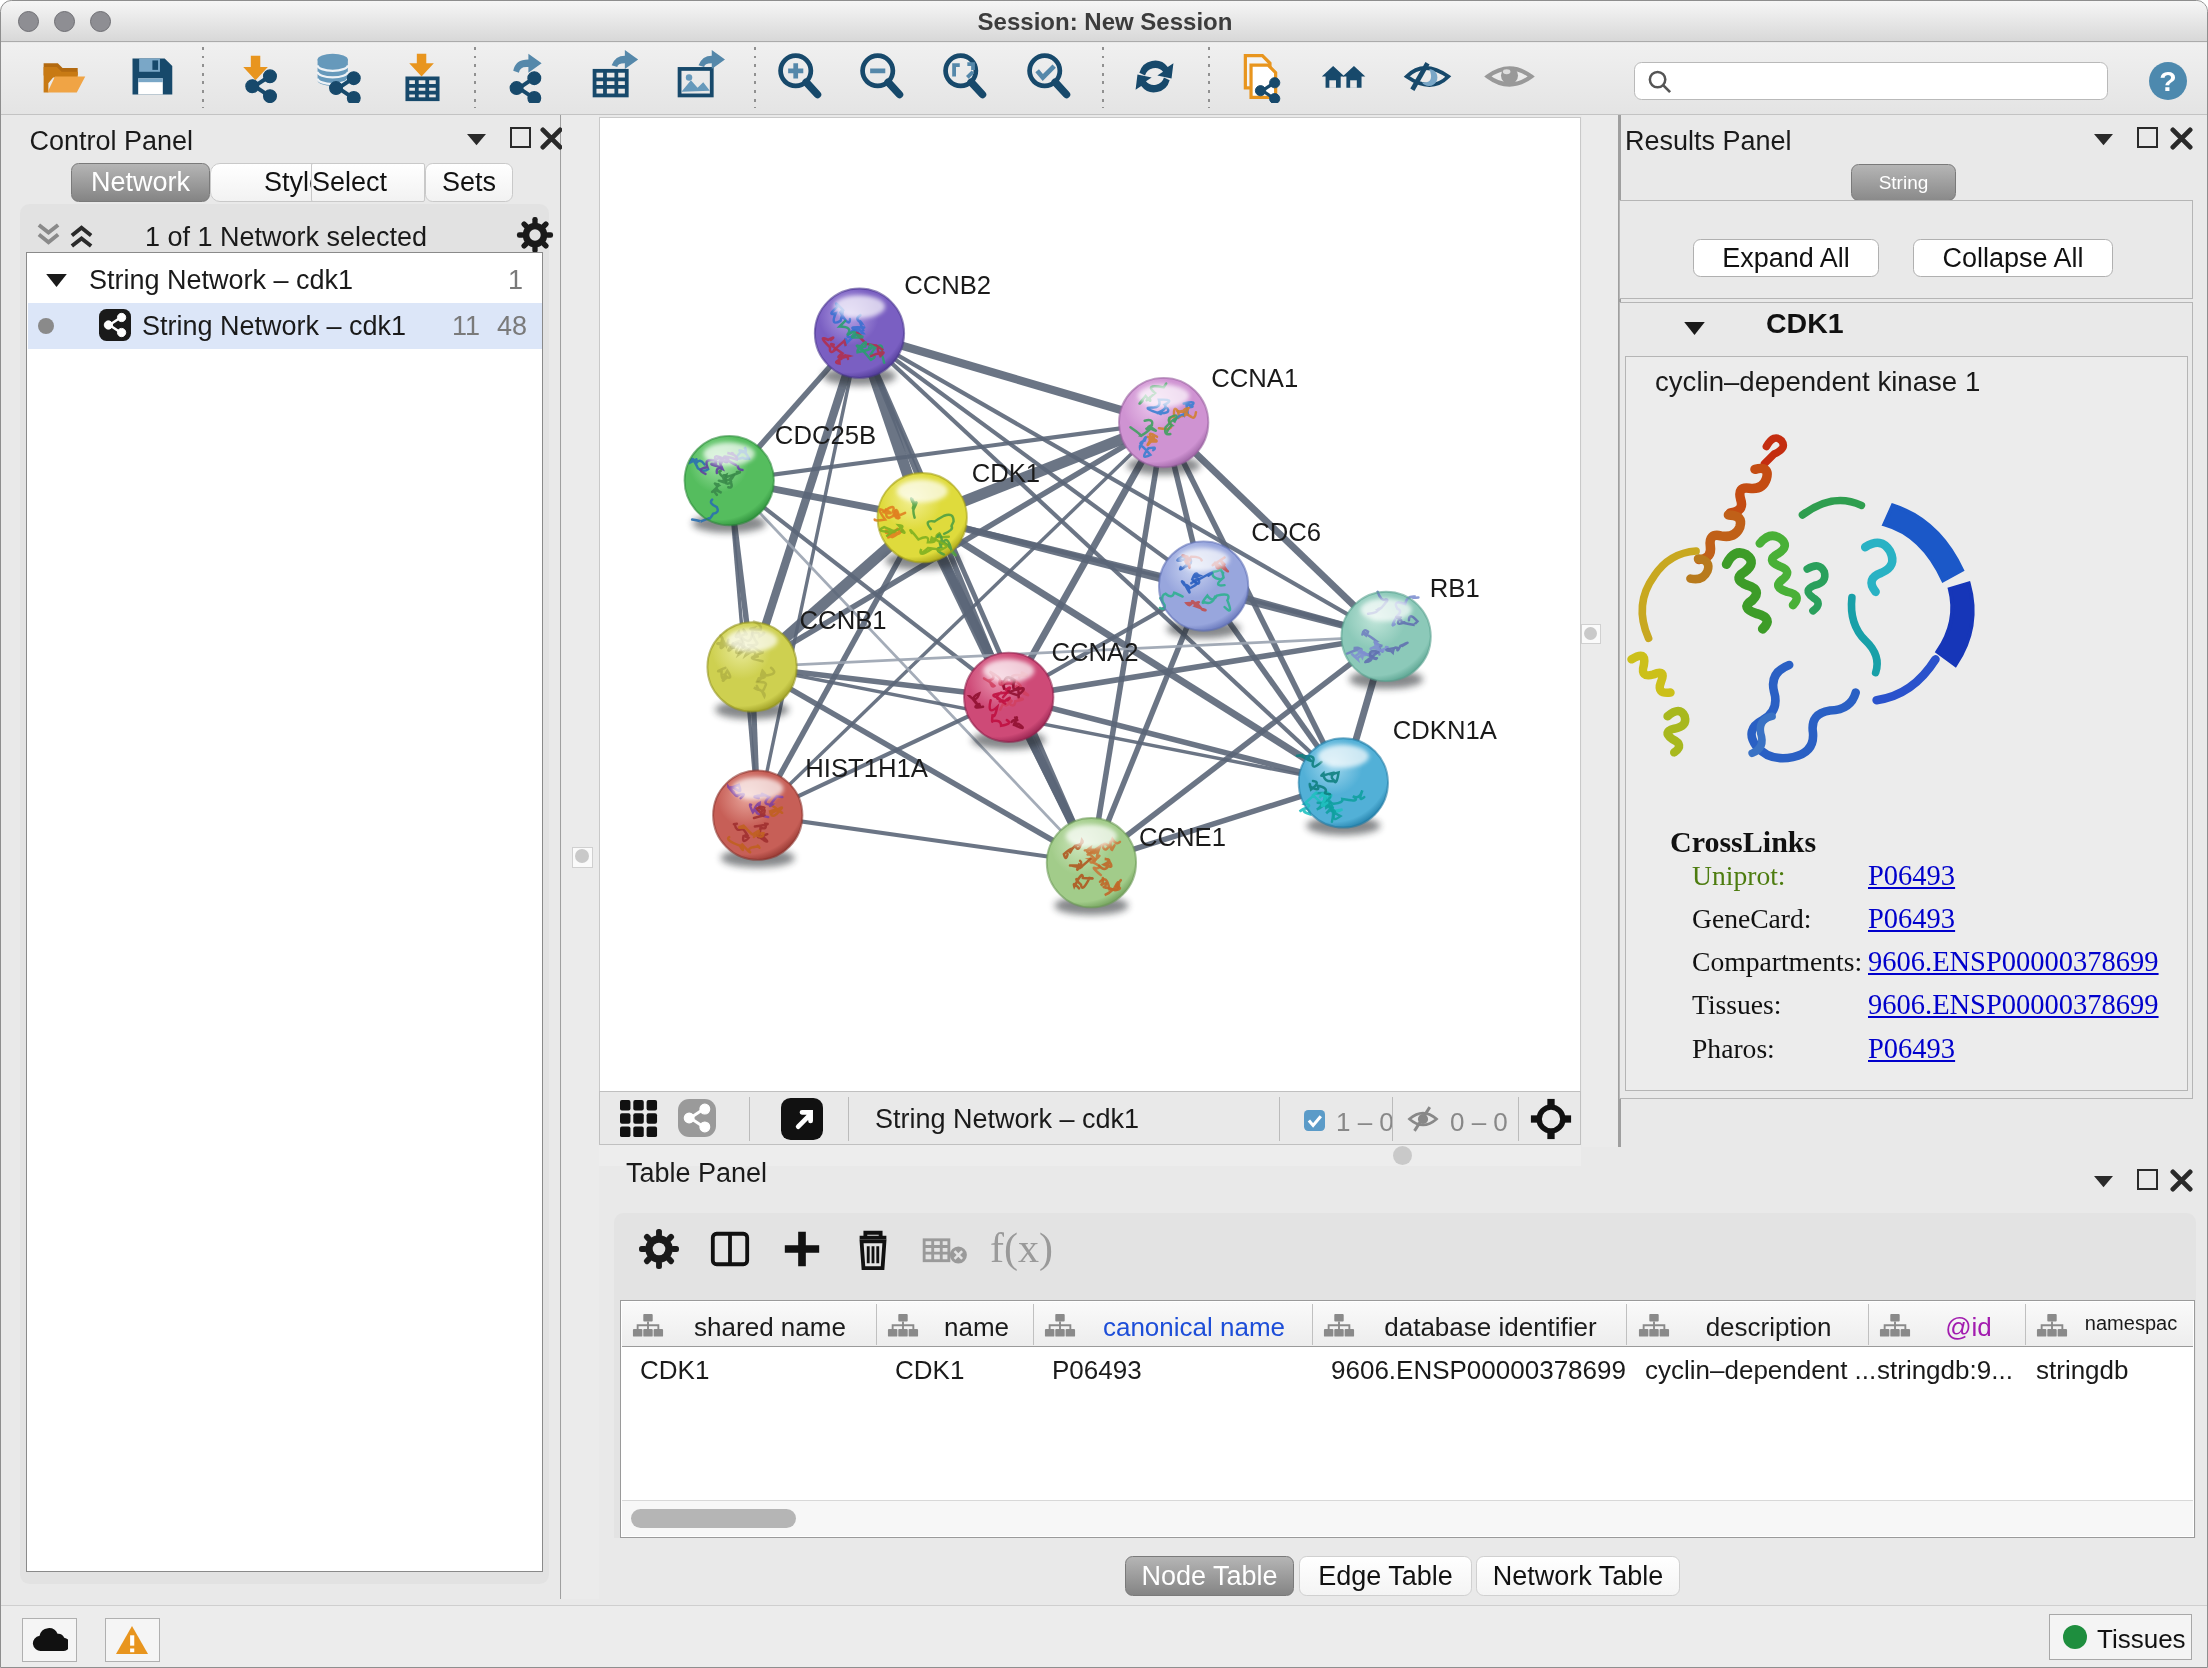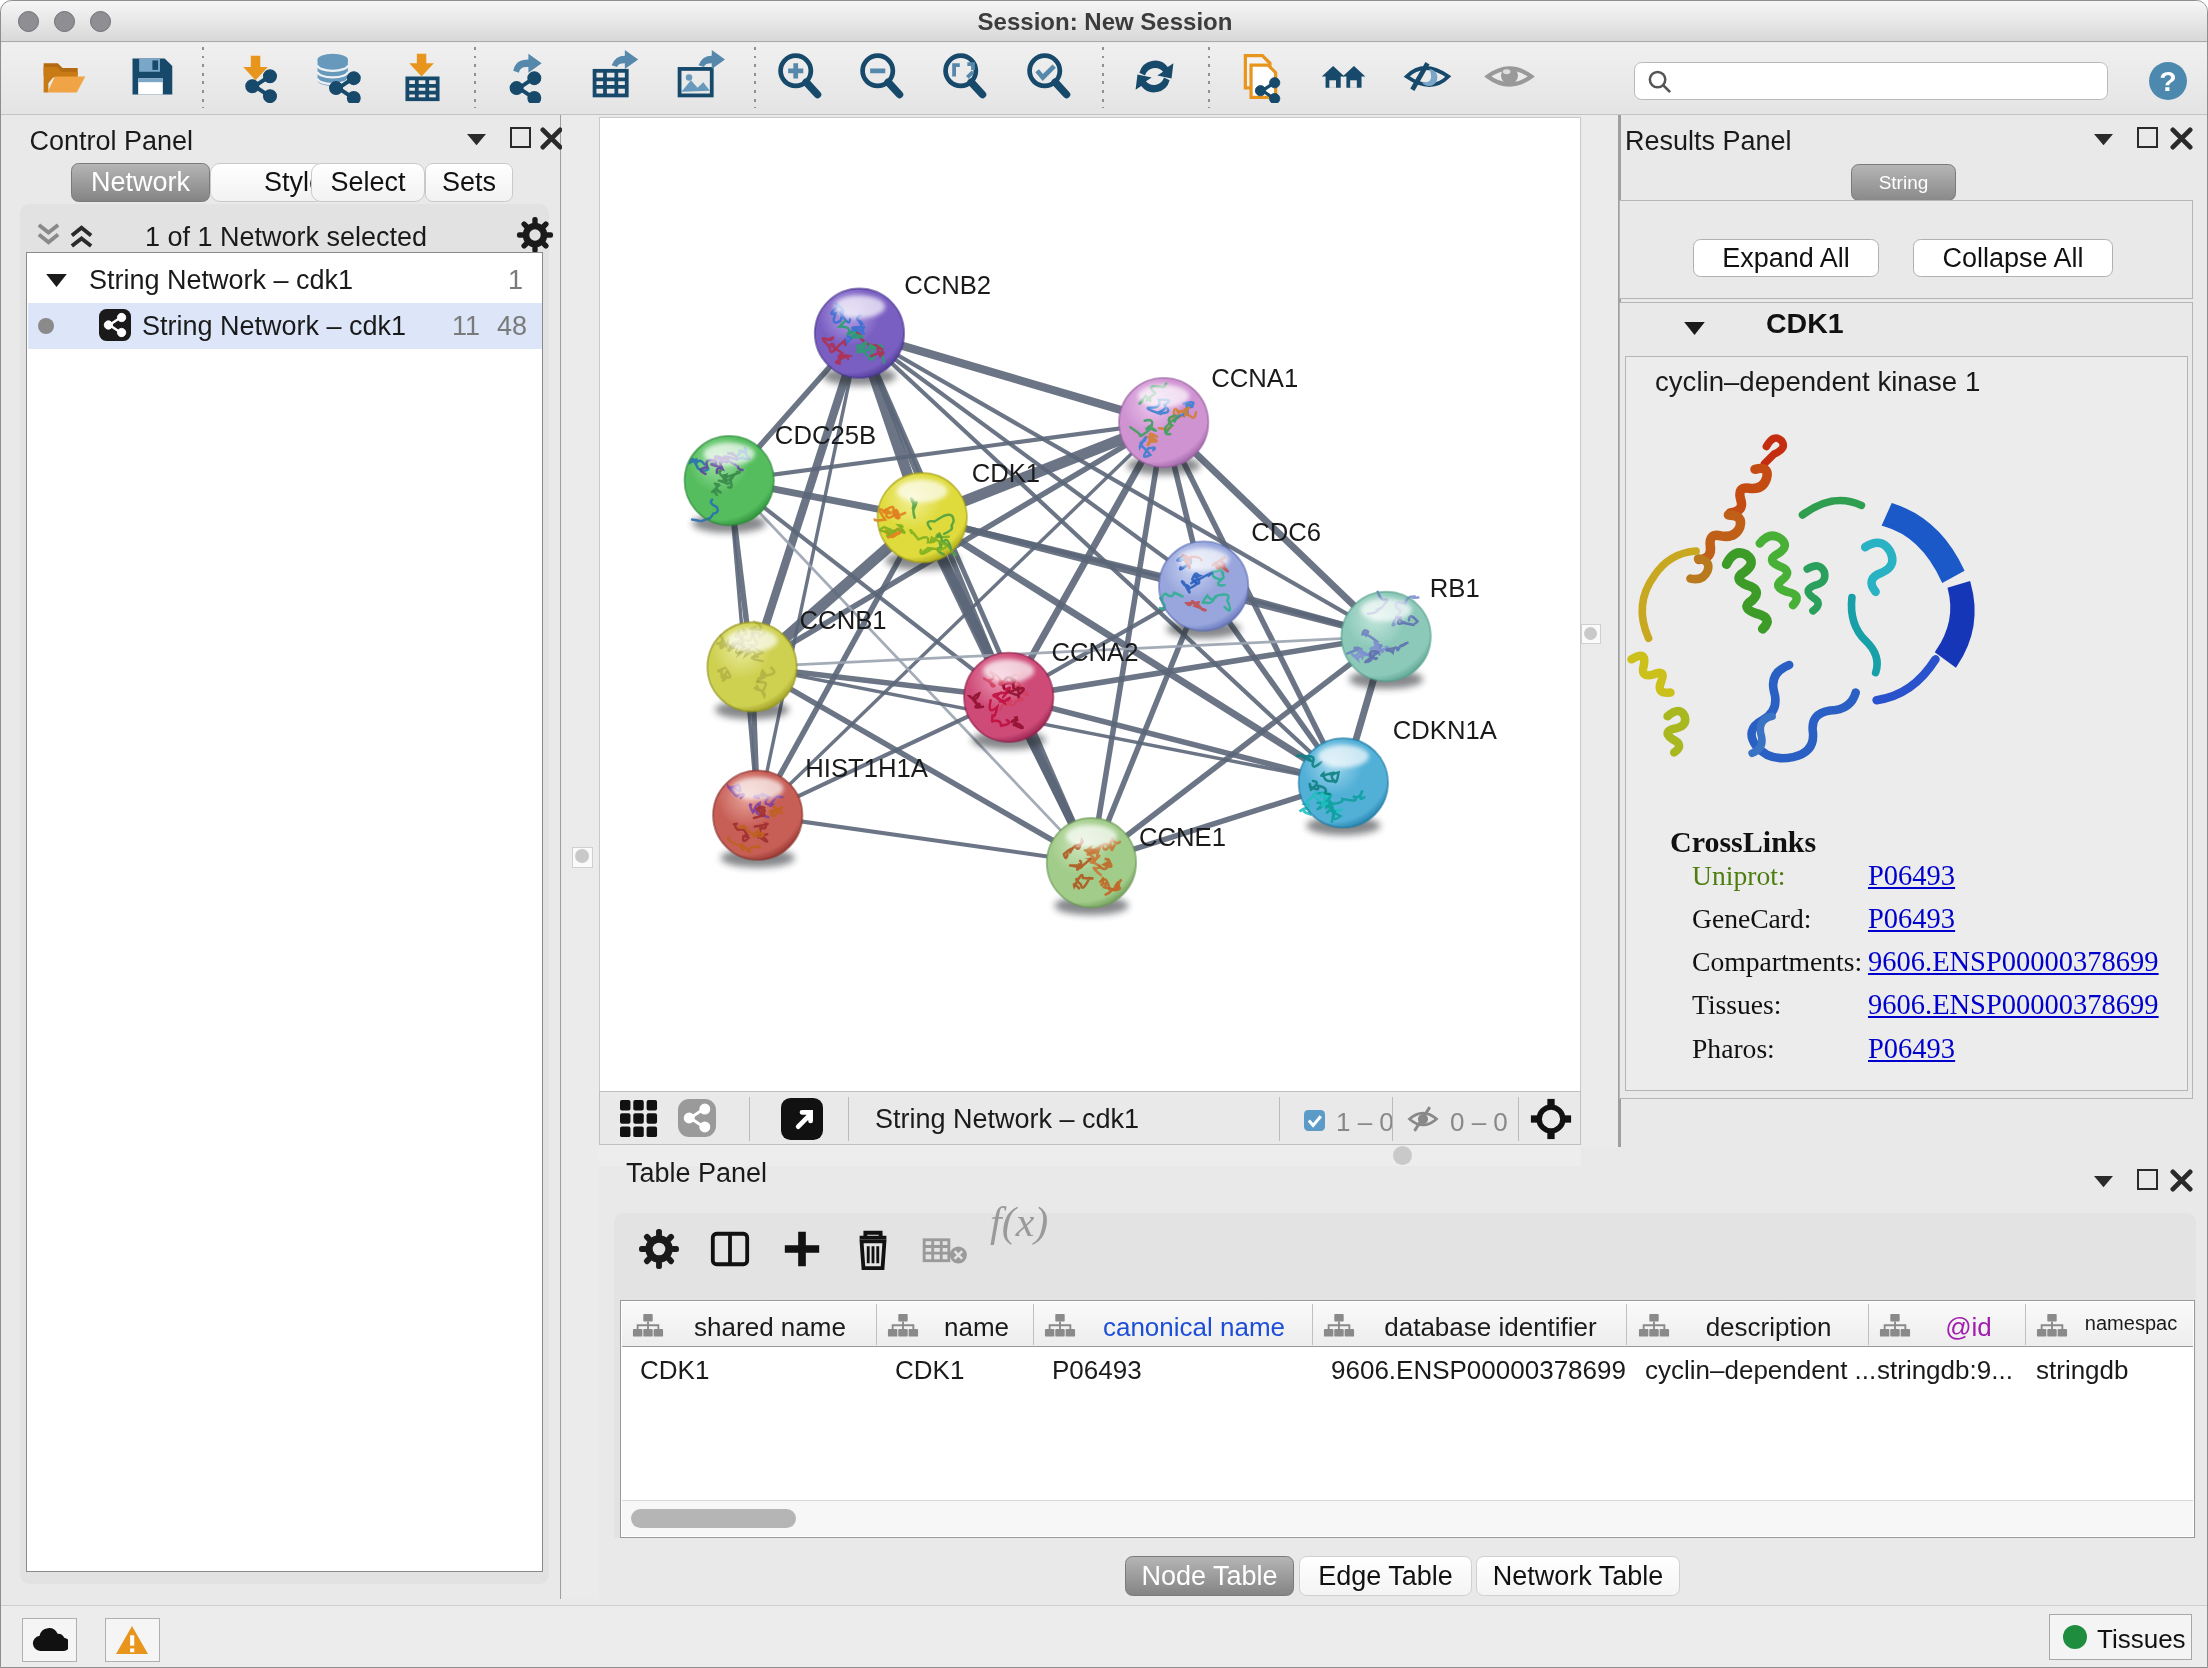--- a/index.html
+++ b/index.html
@@ -143,21 +143,21 @@
     <div class="abs" style="left:28.5px;top:125px;font-size:27px;color:#1a1a1a">Control Panel</div>
     <svg class="abs" style="left:465px;top:132px" width="21" height="13.3" viewBox="0 0 22 14">
       <path d="M1 1 h20 l-10 12 z" fill="#2a2a2a"></path>
     </svg>
     <div class="abs" style="left:509px;top:126px;width:21px;height:21px;border:2.9px solid #2a2a2a"></div>
     <svg class="abs" style="left:539px;top:126px" width="23" height="23" viewBox="0 0 24 24">
       <path d="M3 3 L21 21 M21 3 L3 21" stroke="#2a2a2a" stroke-width="5" stroke-linecap="round"></path>
     </svg>
     <div class="abs" style="left:70px;top:162px;width:139px;height:39px;background:linear-gradient(#b5b5b5,#848484);color:#fff;border:1px solid #7a7a7a;font-size:27px;text-align:center;line-height:37px;border-radius:7.6px">Network</div>
     <div class="abs" style="left:209px;top:162px;width:115px;height:39px;background:linear-gradient(#ffffff,#f2f2f2);color:#111;border:1px solid #c9c9c9;font-size:27px;text-align:right;line-height:37px;border-radius:10px">Style</div>
-    <div class="abs" style="left:310px;top:162px;width:114px;height:39px;background:linear-gradient(#ffffff,#f2f2f2);color:#111;border:1px solid #c9c9c9;font-size:27px;text-align:center;line-height:37px;border-radius:10px">Select</div>
+    <div class="abs" style="left:310px;top:162px;width:114px;height:39px;background:linear-gradient(#ffffff,#f2f2f2);color:#111;border:1px solid #c9c9c9;font-size:27px;text-align:left;line-height:37px;border-radius:2px">Select</div>
     <div class="abs" style="left:424px;top:162px;width:88px;height:39px;background:linear-gradient(#ffffff,#f2f2f2);color:#111;border:1px solid #c9c9c9;font-size:27px;text-align:center;line-height:37px;border-radius:7.6px">Sets</div>
     <div class="abs" style="left:19px;top:203px;width:529px;height:1380px;background:#e2e2e2;border-radius:9.5px"></div>
     <svg class="abs" style="left:34px;top:222px" width="27" height="25" viewBox="0 0 28 26">
       <g fill="none" stroke="#8a8a8a" stroke-width="4">
         <path d="M4 2 l10 8 10-8 M4 12 l10 8 10-8"></path>
       </g>
     </svg>
     <svg class="abs" style="left:67px;top:222px" width="27" height="25" viewBox="0 0 28 26">
       <g fill="none" stroke="#2a2a2a" stroke-width="4">
         <path d="M4 24 l10-8 10 8 M4 13 l10-8 10 8"></path>
@@ -625,21 +625,21 @@
       <path d="M17 21 v18 M22 21 v18 M27 21 v18" stroke="#111" stroke-width="3"></path>
     </svg>
     <svg class="abs" style="left:921px;top:1235px" width="48" height="28.5" viewBox="0 0 50 30">
       <g fill="none" stroke="#9a9a9a" stroke-width="3">
         <rect x="2" y="4" width="26" height="22"></rect>
         <path d="M2 11 h26 M2 18 h26 M11 4 v22 M20 4 v22"></path>
       </g>
       <circle cx="38" cy="20" r="9" fill="#9a9a9a"></circle>
       <path d="M34 16 l8 8 M42 16 l-8 8" stroke="#e3e3e3" stroke-width="2.6"></path>
     </svg>
-    <div class="abs" style="left:989px;top:1197px;font-family:'Liberation Serif',serif;font-style:italic;font-size:42px;color:#9a9a9a">f(x)</div>
+    <div class="abs" style="left:989px;top:1223px;font-family:'Liberation Serif',serif;font-size:42px;color:#9a9a9a">f(x)</div>
     <div class="abs" style="left:619px;top:1299px;width:1575px;height:238px;background:#ffffff;border:1.9px solid #9a9a9a"></div>
     <div class="abs" style="left:621px;top:1301px;width:1571px;height:45px;background:linear-gradient(#fafafa,#ededed);border-bottom:1.9px solid #9a9a9a"></div>
     <svg style="position:absolute;left:631px;top:1311px" width="32" height="28.5" viewBox="0 0 34 30">
       <g fill="#8a8a8a">
         <rect x="12" y="2" width="10" height="8" rx="1"></rect>
         <rect x="1" y="18" width="10" height="8" rx="1"></rect>
         <rect x="12" y="18" width="10" height="8" rx="1"></rect>
         <rect x="23" y="18" width="10" height="8" rx="1"></rect>
         <path d="M17 10 v4 M6 18 v-4 h22 v4 M17 14 v4" stroke="#8a8a8a" stroke-width="2" fill="none"></path>
       </g>

